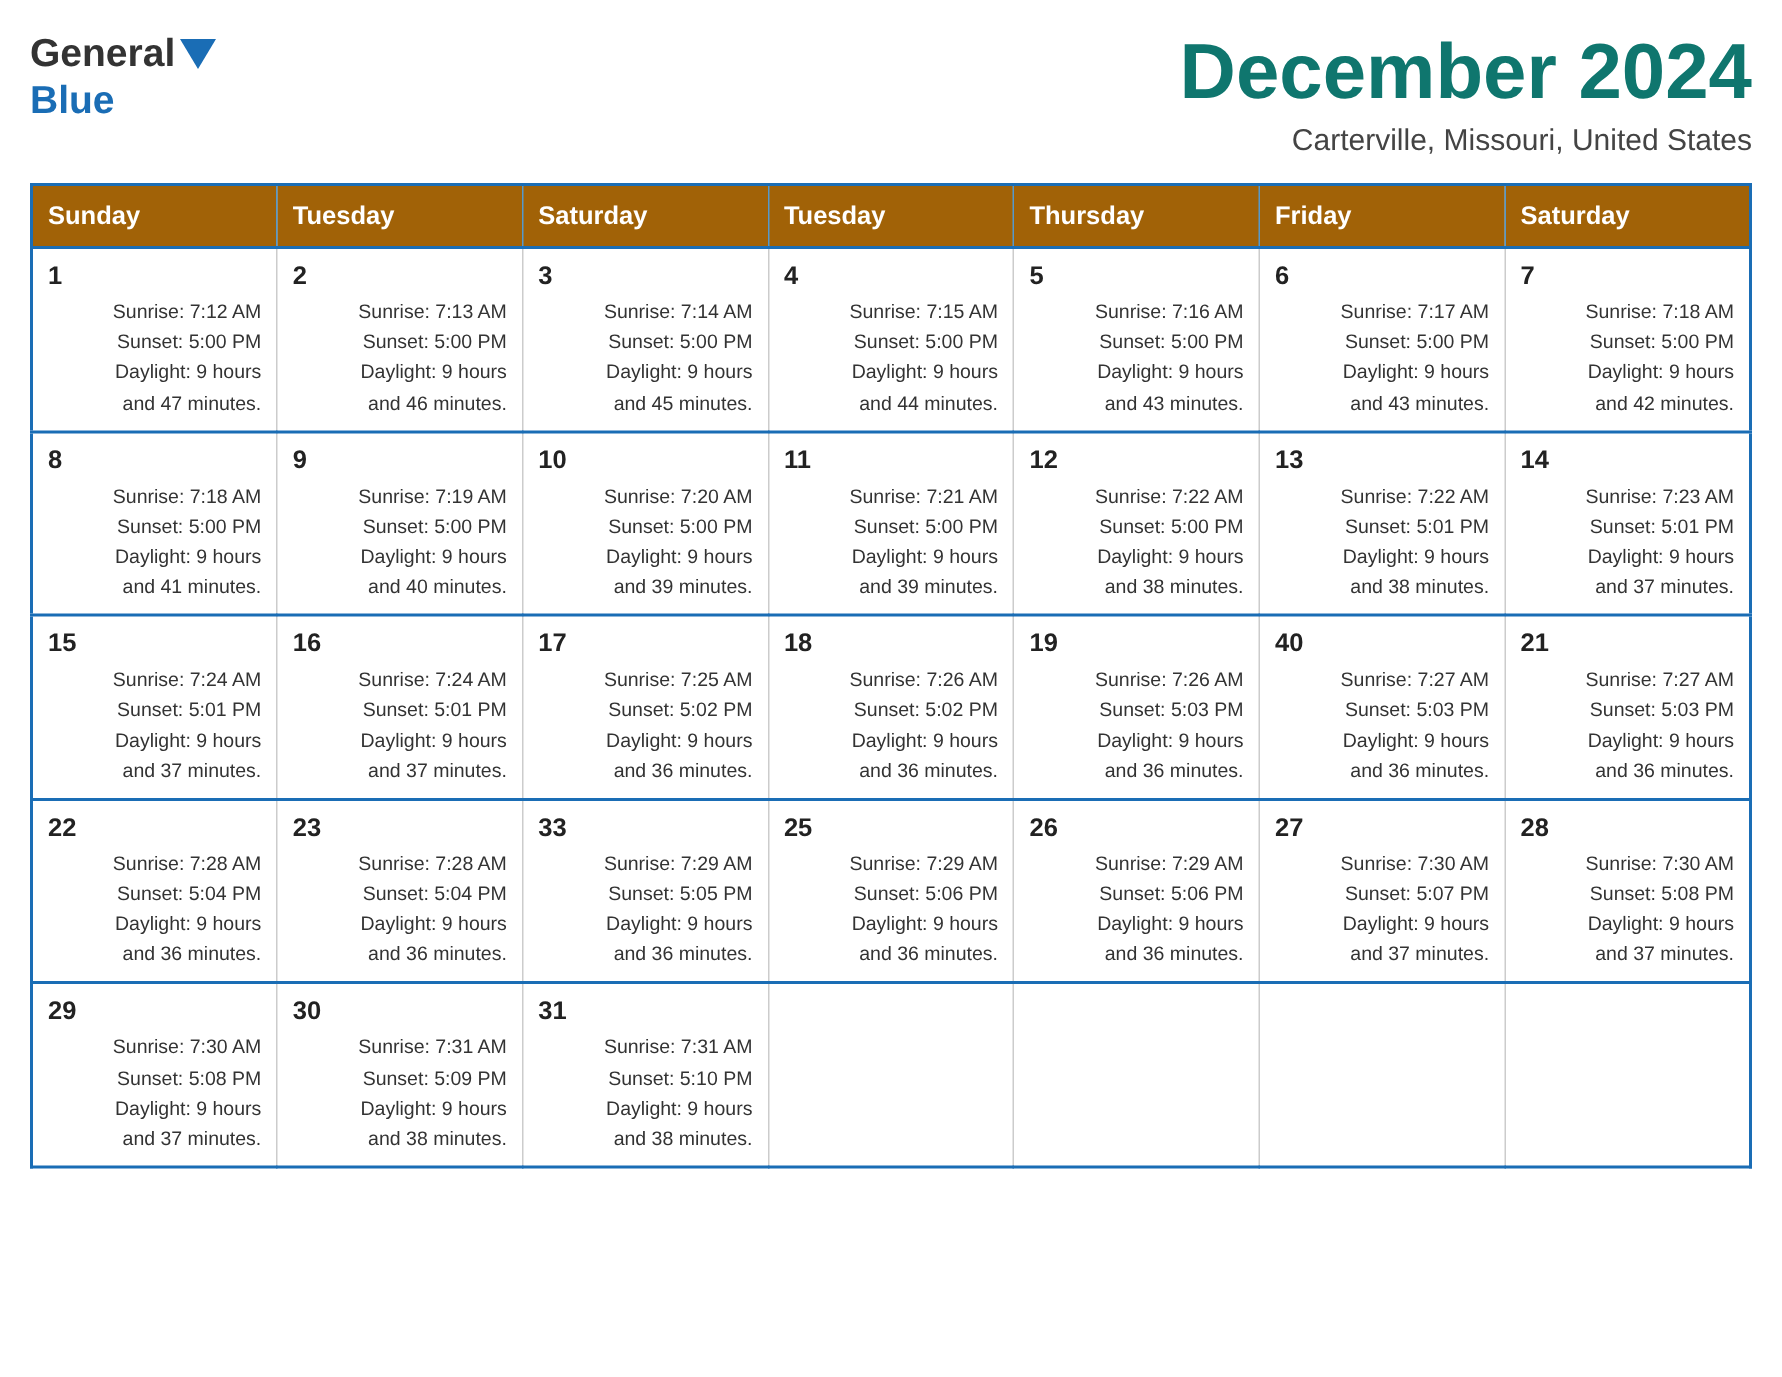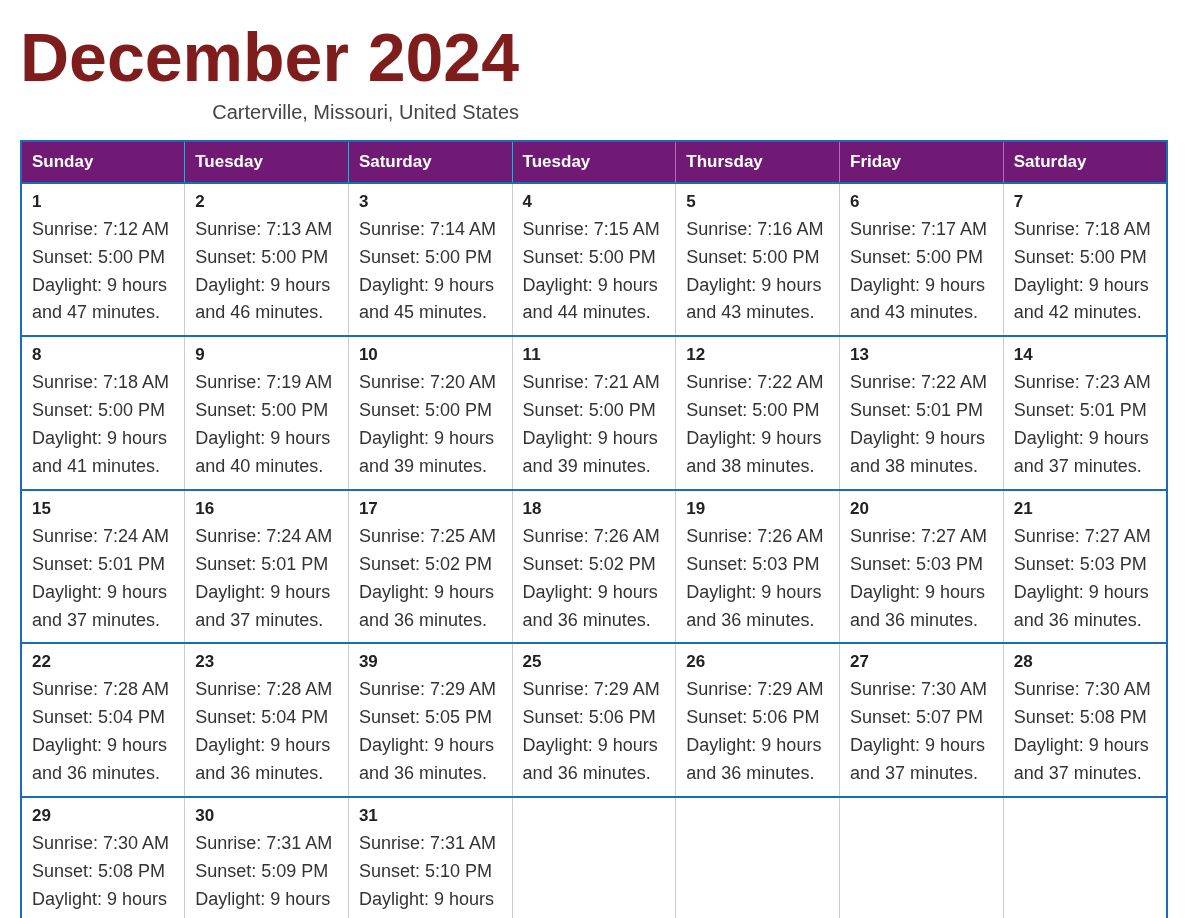--- a/index.html
+++ b/index.html
@@ -40,37 +40,37 @@
     }
     .logo-blue {
       color: #1a6db5;
       font-size: 26px;
       font-weight: bold;
     }
     .title-section {
       text-align: right;
     }
     .month-title {
-      font-size: 68px;
-      font-weight: bold;
-      color: #7f1d1d;
+      font-size: 52px;
+      font-weight: bold;
+      color: #0f766e;
       line-height: 1.1;
     }
     .location {
       font-size: 20px;
       color: #444;
       margin-top: 6px;
     }
     .calendar {
       width: 100%;
       border-collapse: collapse;
       border: 2px solid #1a6db5;
     }
     .calendar thead tr {
-      background-color: #701a75;
+      background-color: #a16207;
       margin-top: 36px;
     }
     .calendar thead th {
       color: #fff;
       font-size: 17px;
       font-weight: bold;
       padding: 10px 10px;
       text-align: left;
       border-right: 1px solid #5599cc;
     }
@@ -91,32 +91,42 @@
       border-right: none;
     }
     .day-number {
       font-size: 17px;
       font-weight: bold;
       color: #222;
       margin-bottom: 4px;
       display: block;
     }
     .day-info {
-      font-size: 18px;
+      font-size: 13px;
       color: #333;
       line-height: 1.55;
+      text-align: right;
     }
     .empty-cell {
       background: #fff;
     }
   </style>
 </head>
 <body>
 
 <div class="header">
+  <div class="logo">
+    <div class="logo-text">
+      <span class="logo-general">General</span>
+      <span class="logo-triangle"></span>
+    </div>
+    <div>
+      <span class="logo-blue">Blue</span>
+    </div>
+  </div>
   <div class="title-section">
     <div class="month-title">December 2024</div>
     <div class="location">Carterville, Missouri, United States</div>
   </div>
 </div>
 
 <table class="calendar">
   <thead>
     <tr>
     <th>Sunday</th>
@@ -204,39 +214,39 @@
         </td>
         <td>
           <span class="day-number">18</span>
           <div class="day-info">Sunrise: 7:26 AM<br>Sunset: 5:02 PM<br>Daylight: 9 hours<br>and 36 minutes.</div>
         </td>
         <td>
           <span class="day-number">19</span>
           <div class="day-info">Sunrise: 7:26 AM<br>Sunset: 5:03 PM<br>Daylight: 9 hours<br>and 36 minutes.</div>
         </td>
         <td>
-          <span class="day-number">20</span>
+          <span class="day-number">40</span>
           <div class="day-info">Sunrise: 7:27 AM<br>Sunset: 5:03 PM<br>Daylight: 9 hours<br>and 36 minutes.</div>
         </td>
         <td>
           <span class="day-number">21</span>
           <div class="day-info">Sunrise: 7:27 AM<br>Sunset: 5:03 PM<br>Daylight: 9 hours<br>and 36 minutes.</div>
         </td>
       </tr>
       <tr>
         <td>
           <span class="day-number">22</span>
           <div class="day-info">Sunrise: 7:28 AM<br>Sunset: 5:04 PM<br>Daylight: 9 hours<br>and 36 minutes.</div>
         </td>
         <td>
           <span class="day-number">23</span>
           <div class="day-info">Sunrise: 7:28 AM<br>Sunset: 5:04 PM<br>Daylight: 9 hours<br>and 36 minutes.</div>
         </td>
         <td>
-          <span class="day-number">39</span>
+          <span class="day-number">33</span>
           <div class="day-info">Sunrise: 7:29 AM<br>Sunset: 5:05 PM<br>Daylight: 9 hours<br>and 36 minutes.</div>
         </td>
         <td>
           <span class="day-number">25</span>
           <div class="day-info">Sunrise: 7:29 AM<br>Sunset: 5:06 PM<br>Daylight: 9 hours<br>and 36 minutes.</div>
         </td>
         <td>
           <span class="day-number">26</span>
           <div class="day-info">Sunrise: 7:29 AM<br>Sunset: 5:06 PM<br>Daylight: 9 hours<br>and 36 minutes.</div>
         </td>

